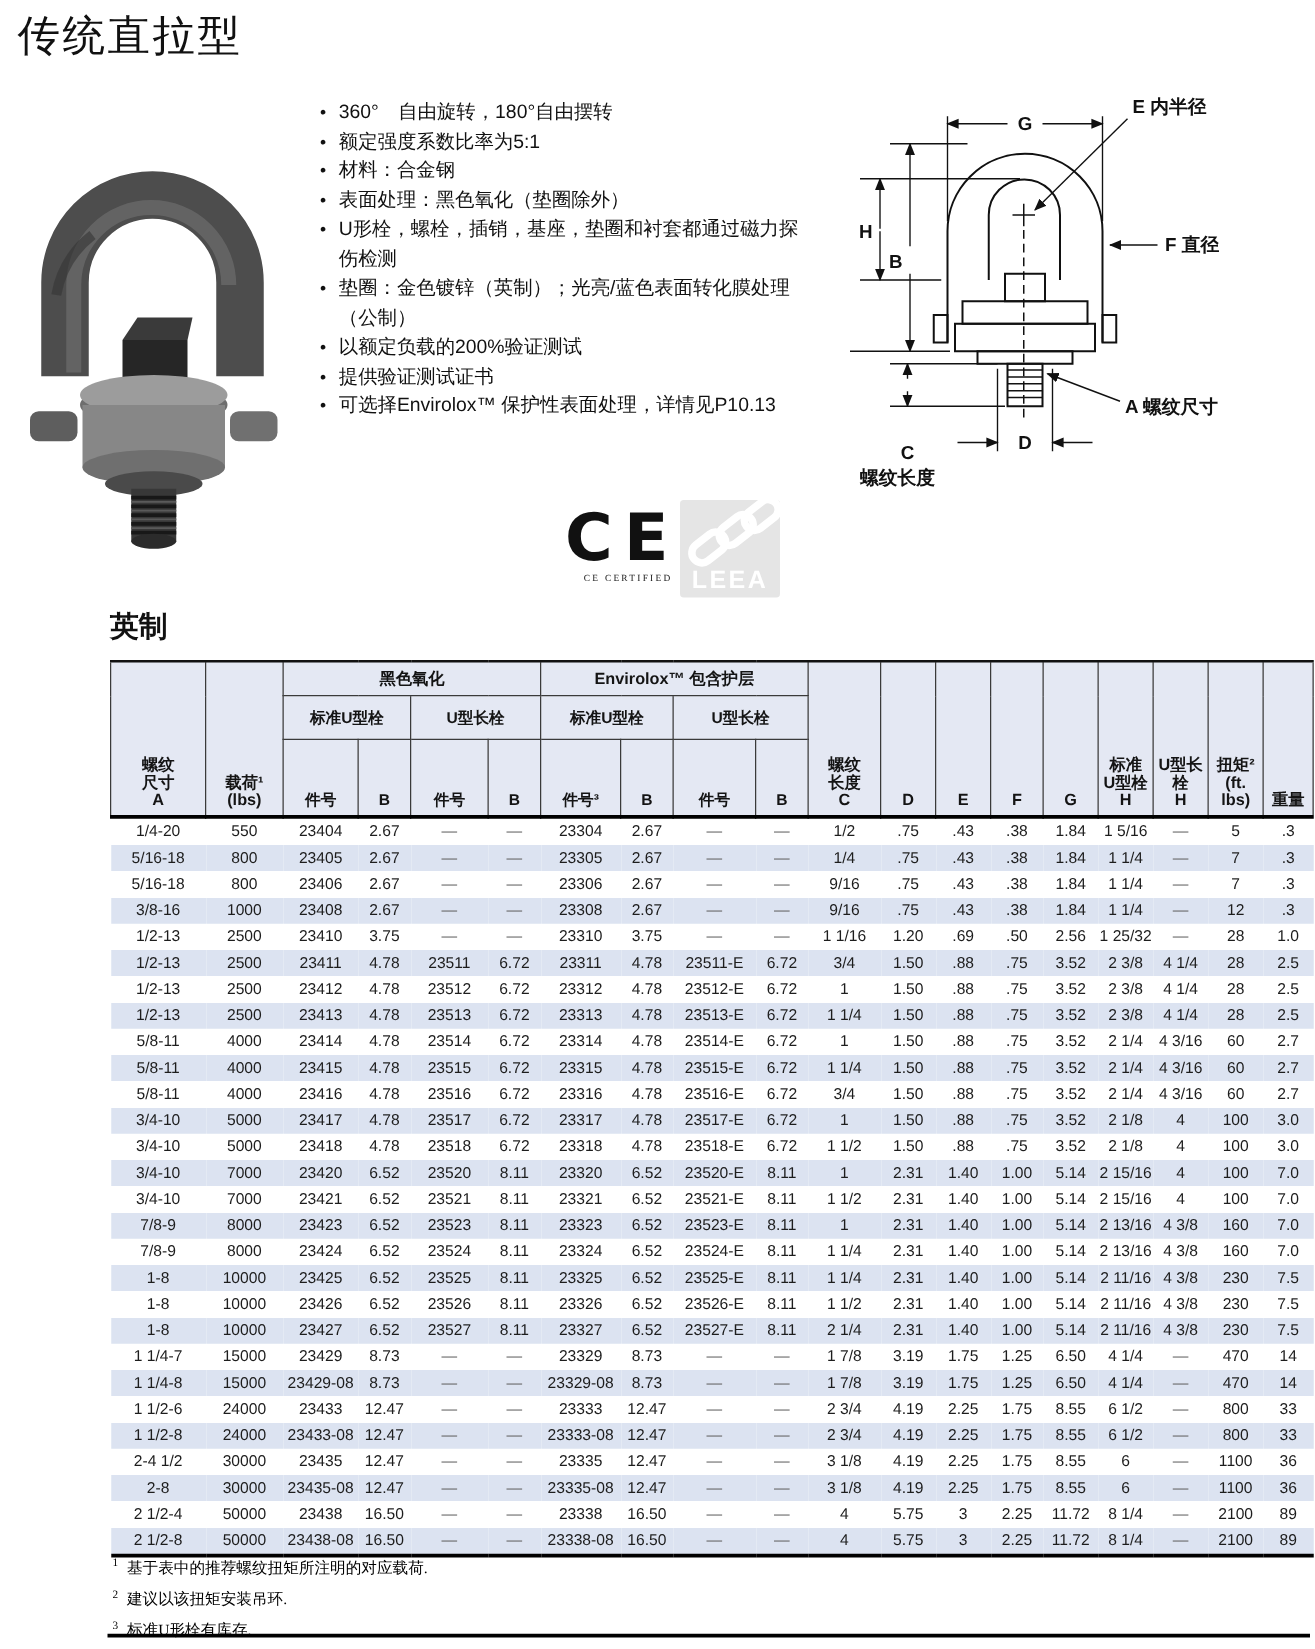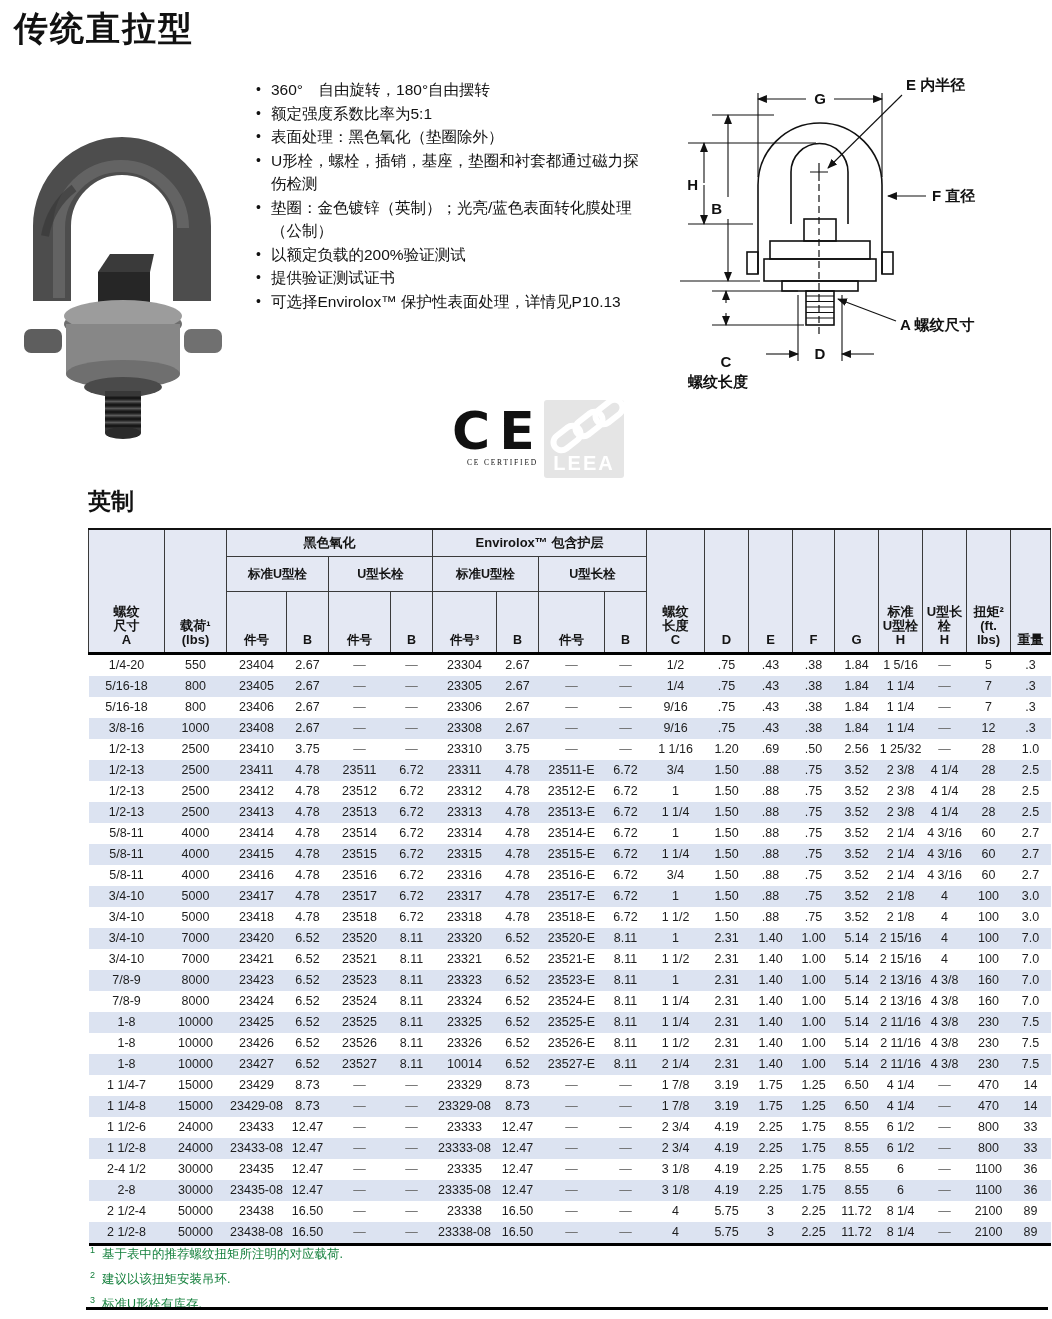--- a/index.html
+++ b/index.html
@@ -1,18 +1,18 @@
 <!DOCTYPE html>
 <html><head>
 <meta charset="utf-8">
 <style>
   html,body{margin:0;padding:0;background:#fff;}
   .page{position:relative;width:1052px;height:1319px;background:#fff;overflow:hidden;
         font-family:"Liberation Sans","DejaVu Sans",sans-serif;color:#111;}
-  .page-title{position:absolute;left:14px;top:6px;font-size:34px;font-weight:bold;letter-spacing:2px;}
+  .page-title{position:absolute;left:14px;top:6px;font-size:34px;font-weight:normal;letter-spacing:2px;}
   .photo{position:absolute;left:4px;top:86px;width:242px;height:358px;}
   .features{position:absolute;left:254px;top:78px;width:396px;margin:0;padding:0;
             font-size:15.5px;line-height:23.5px;list-style:none;}
   .features li{position:relative;padding-left:17px;}
   .features li::before{content:"•";position:absolute;left:2px;top:0;font-size:14px;}
   .logos{position:absolute;left:452px;top:400px;width:200px;height:82px;}
   .ce{position:absolute;left:0;top:6px;width:86px;text-align:right;}
   .ce-letters{font-size:52px;font-weight:bold;letter-spacing:9px;line-height:50px;font-family:"DejaVu Sans",sans-serif;}
   .ce-caption{font-size:7.5px;letter-spacing:1.8px;font-family:Liberation Serif, serif;margin-top:2px;}
   .leea{position:absolute;left:92px;top:0;width:80px;height:78px;background:#e5e5e5;border-radius:3px;}
@@ -25,21 +25,21 @@
                        white-space:pre-line;padding:1px 0;line-height:14px;color:#141414;}
   .spec-table thead tr.grp th{height:24px;font-size:13px;}
   .spec-table thead tr.sub th{height:32px;}
   .spec-table thead tr.leaf th{height:54px;vertical-align:bottom;padding-bottom:5px;}
   .spec-table thead th.tall{vertical-align:bottom;padding-bottom:5px;}
   .spec-table thead{border-bottom:3px solid #000;}
   .spec-table tbody td{height:21px;text-align:center;font-size:12.5px;color:#1d1d1d;
                        padding:0;line-height:21px;white-space:nowrap;overflow:hidden;}
   .spec-table tbody tr:nth-child(even){background:#dce3f1;}
   .spec-table tbody td.dash{color:#666;}
-  .footnotes{position:absolute;left:90px;top:1243px;font-size:12.5px;color:#15803d;}
+  .footnotes{position:absolute;left:90px;top:1243px;font-size:12.5px;color:#000000;font-family:Liberation Serif, serif;}
   .fn{margin-bottom:6px;line-height:15px;}
   .fn sup{font-size:9px;margin-right:7px;}
   .bottom-rule{position:absolute;left:86px;top:1307px;width:962px;height:3px;background:#000;}
   text{font-family:"Liberation Sans","DejaVu Sans",sans-serif;}
 </style>
 </head>
 <body>
 
 <div class="page">
 
@@ -62,20 +62,21 @@
       <rect x="101" y="305" width="36" height="42" fill="#383838"></rect>
       <path d="M101,312 h36 M101,319 h36 M101,326 h36 M101,333 h36 M101,340 h36" stroke="#181818" stroke-width="3"></path>
       <path d="M101,315.5 h36 M101,322.5 h36 M101,329.5 h36 M101,336.5 h36" stroke="#5a5a5a" stroke-width="1.5"></path>
       <ellipse cx="119" cy="347" rx="18" ry="6" fill="#2b2b2b"></ellipse>
     </svg>
   </div>
 
   <ul class="features">
       <li>360°　自由旋转，180°自由摆转</li>
       <li>额定强度系数比率为5:1</li>
+      <li>材料：合金钢</li>
       <li>表面处理：黑色氧化（垫圈除外）</li>
       <li>U形栓，螺栓，插销，基座，垫圈和衬套都通过磁力探伤检测</li>
       <li>垫圈：金色镀锌（英制）；光亮/蓝色表面转化膜处理（公制）</li>
       <li>以额定负载的200%验证测试</li>
       <li>提供验证测试证书</li>
       <li>可选择Envirolox™ 保护性表面处理，详情见P10.13</li>
     </ul>
 
   <div class="logos">
     <div class="ce">
@@ -618,21 +619,21 @@
           <td>230</td>
           <td>7.5</td>
         </tr>
         <tr>
           <td>1-8</td>
           <td>10000</td>
           <td>23427</td>
           <td>6.52</td>
           <td>23527</td>
           <td>8.11</td>
-          <td>10014</td>
+          <td>23327</td>
           <td>6.52</td>
           <td>23527-E</td>
           <td>8.11</td>
           <td>2 1/4</td>
           <td>2.31</td>
           <td>1.40</td>
           <td>1.00</td>
           <td>5.14</td>
           <td>2 11/16</td>
           <td>4 3/8</td>

